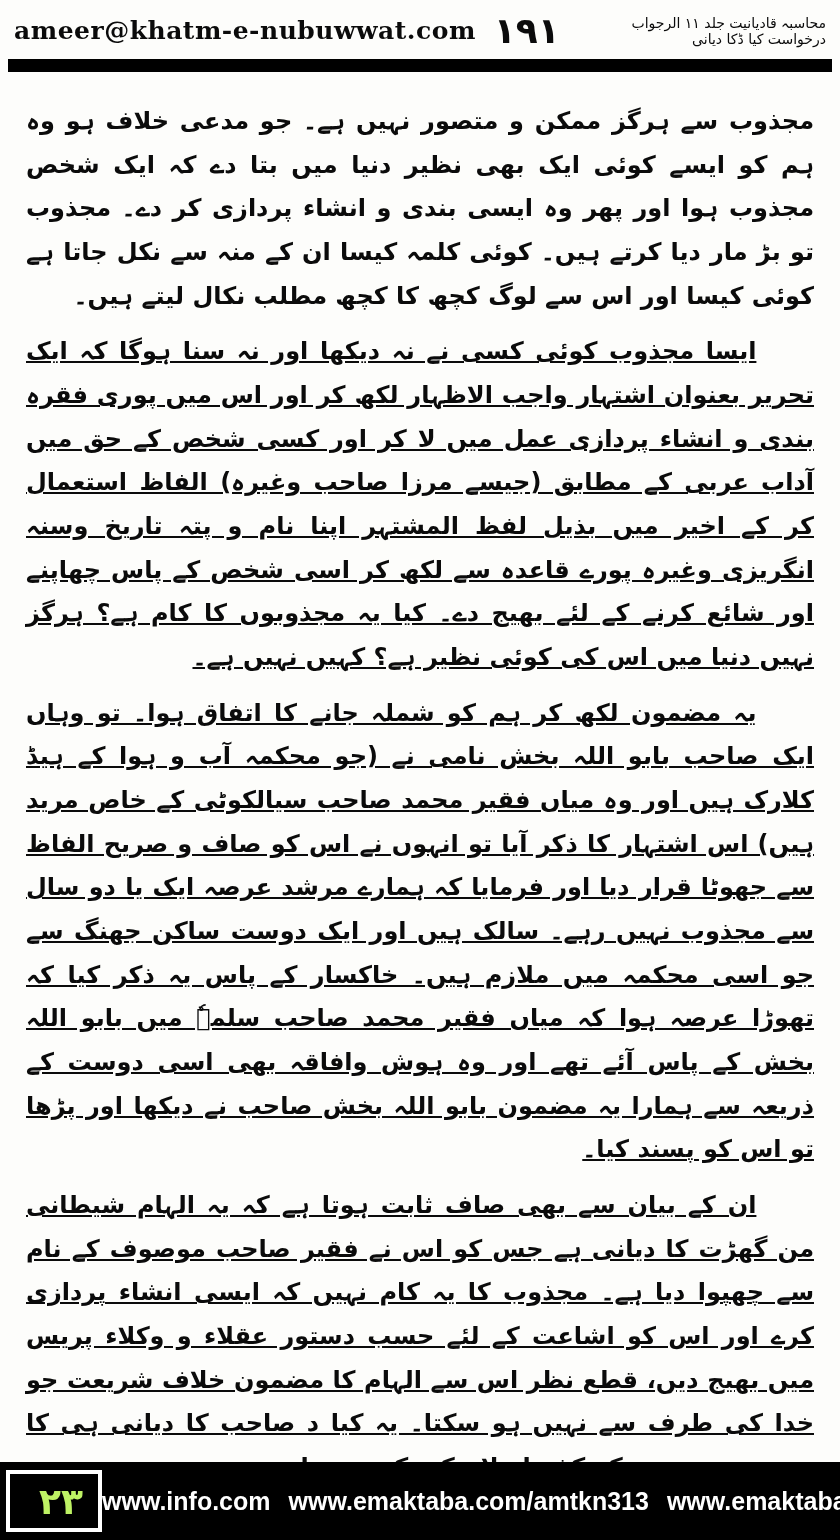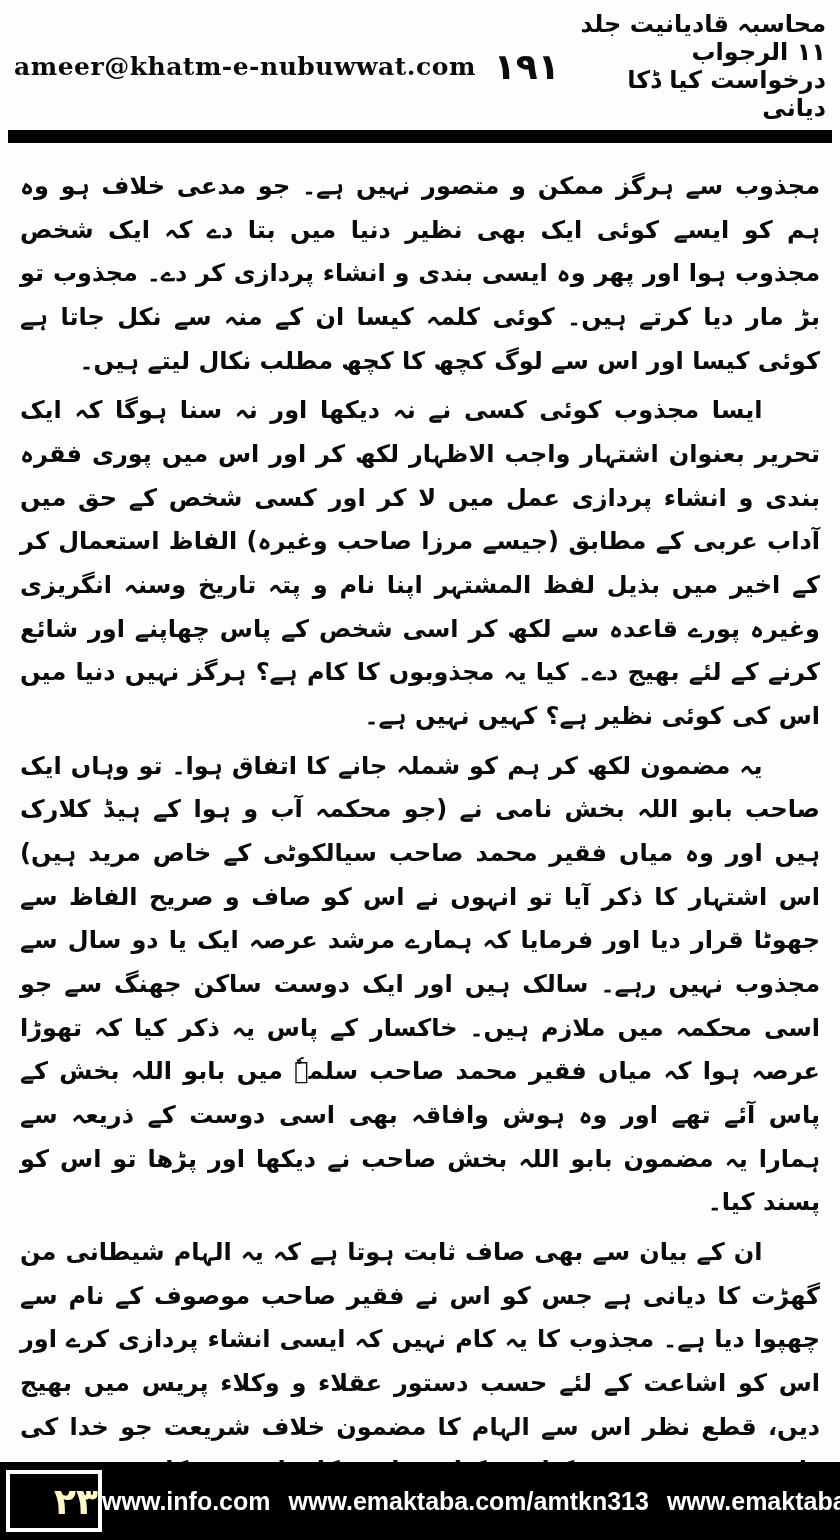--- a/index.html
+++ b/index.html
@@ -32,44 +32,45 @@
     letter-spacing: 0.5px;
   }
   .header .page-num {
     font-weight: bold;
     font-size: 36px;
     margin: 0 18px;
     text-align: center;
   }
   .header .title {
     direction: rtl;
-    font-weight: bold;
-    font-size: 24px;
+    font-weight: normal;
+    font-size: 14px;
     text-align: right;
     flex: 1;
   }
   .rule {
     height: 13px;
     background: #000;
     margin: 4px 8px 0 8px;
   }
   
   .body-text {
     direction: rtl;
     padding: 16px 14px 0 14px;
     font-size: 24px;
     font-weight: bold;
     line-height: 1.82;
     text-align: justify;
   }
   .body-text p {
-    margin: 6px;
+    margin: 12px;
   }
   .body-text p.indent {
     text-indent: 2.4em;
+    text-decoration: underline;
   }
   
   .footer {
     position: absolute;
     left: 0;
     right: 0;
     bottom: 0;
     height: 78px;
     background: #000;
     display: flex;
@@ -78,25 +79,26 @@
   }
   .footer .page-box {
     width: 96px;
     height: 62px;
     margin-left: 6px;
     background: #000;
     border: 4px solid #fff;
     box-sizing: border-box;
     display: flex;
     align-items: center;
-    justify-content: flex-end;
-    color: #fef9c3;
+    justify-content: flex-start;
+    color: #bef264;
     font-size: 36px;
     font-weight: bold;
     flex: 0 0 auto;
+    padding-left: 29px;
   }
   .footer .links {
     flex: 1;
     display: flex;
     justify-content: center;
     gap: 18px;
     color: #fff;
     font-weight: bold;
     font-size: 25px;
     white-space: nowrap;

